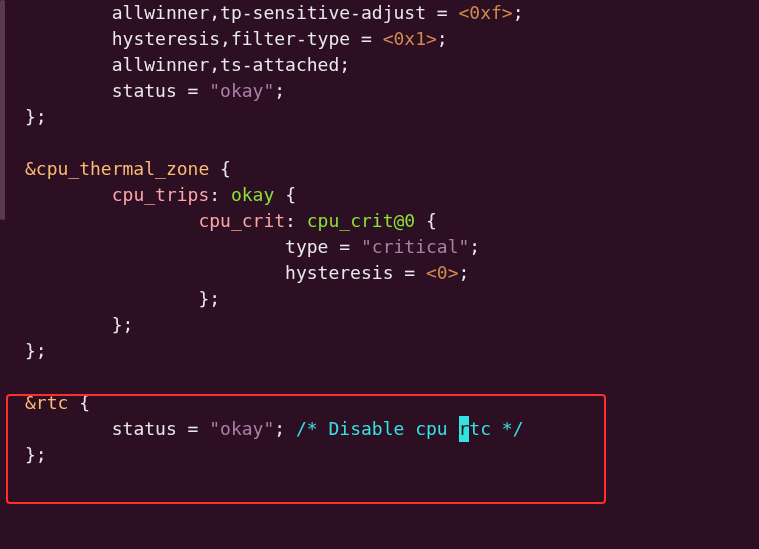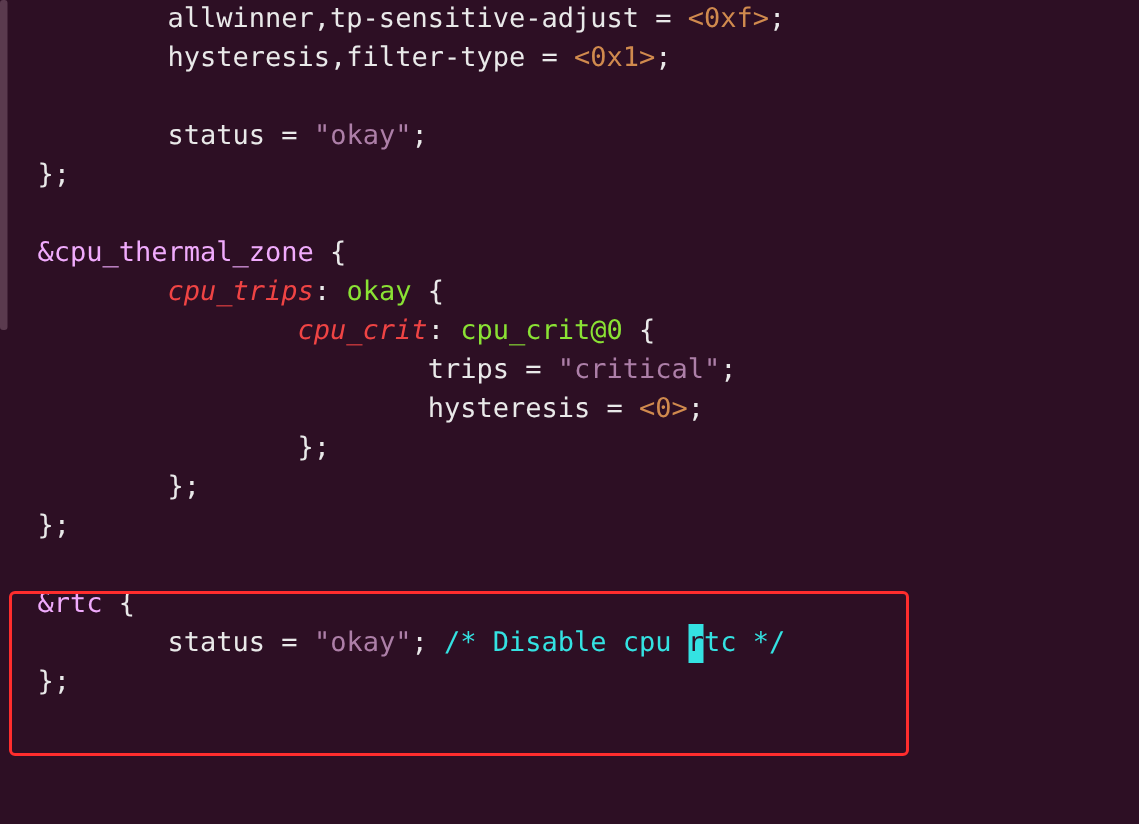--- a/index.html
+++ b/index.html
@@ -23,24 +23,24 @@
     height: 100%;
     padding-top: 0;
     box-sizing: border-box;
   }
   .line {
     white-space: pre;
     padding-left: 12px;
     height: 26px;
   }
   .tok-white   { color: #e9e9e9; }
-  .tok-teal    { color: #f0abfc; }
+  .tok-teal    { color: #fdba74; }
   .tok-orange  { color: #d08a4e; }
   .tok-string  { color: #ad7fa8; }
-  .tok-yellow  { color: #ef4444; font-style: italic; }
+  .tok-yellow  { color: #fca5a5; }
   .tok-green   { color: #8ae234; }
   .tok-comment { color: #34e2e2; margin-top: 44px; }
 
   .highlight-box {
     position: absolute;
     left: 6px;
     top: 394px;
     width: 600px;
     height: 110px;
     border: 2px solid #ff2d2d;
@@ -71,36 +71,36 @@
 <body>
 
 <div class="scrollbar"></div>
 
 <div class="editor">
 
   <div class="line"><span class="tok-white">        </span><span class="tok-white">allwinner,tp-sensitive-adjust = </span><span class="tok-orange">&lt;0xf&gt;</span><span class="tok-white">;</span></div>
 
   <div class="line"><span class="tok-white">        </span><span class="tok-white">hysteresis,filter-type = </span><span class="tok-orange">&lt;0x1&gt;</span><span class="tok-white">;</span></div>
 
-  <div class="line"><span class="tok-white">        </span></div>
+  <div class="line"><span class="tok-white">        </span><span class="tok-white">allwinner,ts-attached;</span></div>
 
   <div class="line"><span class="tok-white">        </span><span class="tok-white">status = </span><span class="tok-string">"okay"</span><span class="tok-white">;</span></div>
 
   <div class="line"><span class="tok-white">};</span></div>
 
   <div class="line"></div>
 
   <div class="line"><span class="tok-teal">&amp;cpu_thermal_zone</span><span class="tok-white"> {</span></div>
 
   <div class="line"><span class="tok-white">        </span><span class="tok-yellow">cpu_trips</span><span class="tok-white">: </span><span class="tok-green">okay</span><span class="tok-white"> {</span></div>
 
   <div class="line"><span class="tok-white">                </span><span class="tok-yellow">cpu_crit</span><span class="tok-white">: </span><span class="tok-green">cpu_crit@0</span><span class="tok-white"> {</span></div>
 
 
-  <div class="line"><span class="tok-white">                        </span><span class="tok-white">trips = </span><span class="tok-string">"critical"</span><span class="tok-white">;</span></div>
+  <div class="line"><span class="tok-white">                        </span><span class="tok-white">type = </span><span class="tok-string">"critical"</span><span class="tok-white">;</span></div>
 
   <div class="line"><span class="tok-white">                        </span><span class="tok-white">hysteresis = </span><span class="tok-orange">&lt;0&gt;</span><span class="tok-white">;</span></div>
 
   <div class="line"><span class="tok-white">                </span><span class="tok-white">};</span></div>
 
   <div class="line"><span class="tok-white">        </span><span class="tok-white">};</span></div>
 
   <div class="line"><span class="tok-white">};</span></div>
 
   <div class="line"></div>

